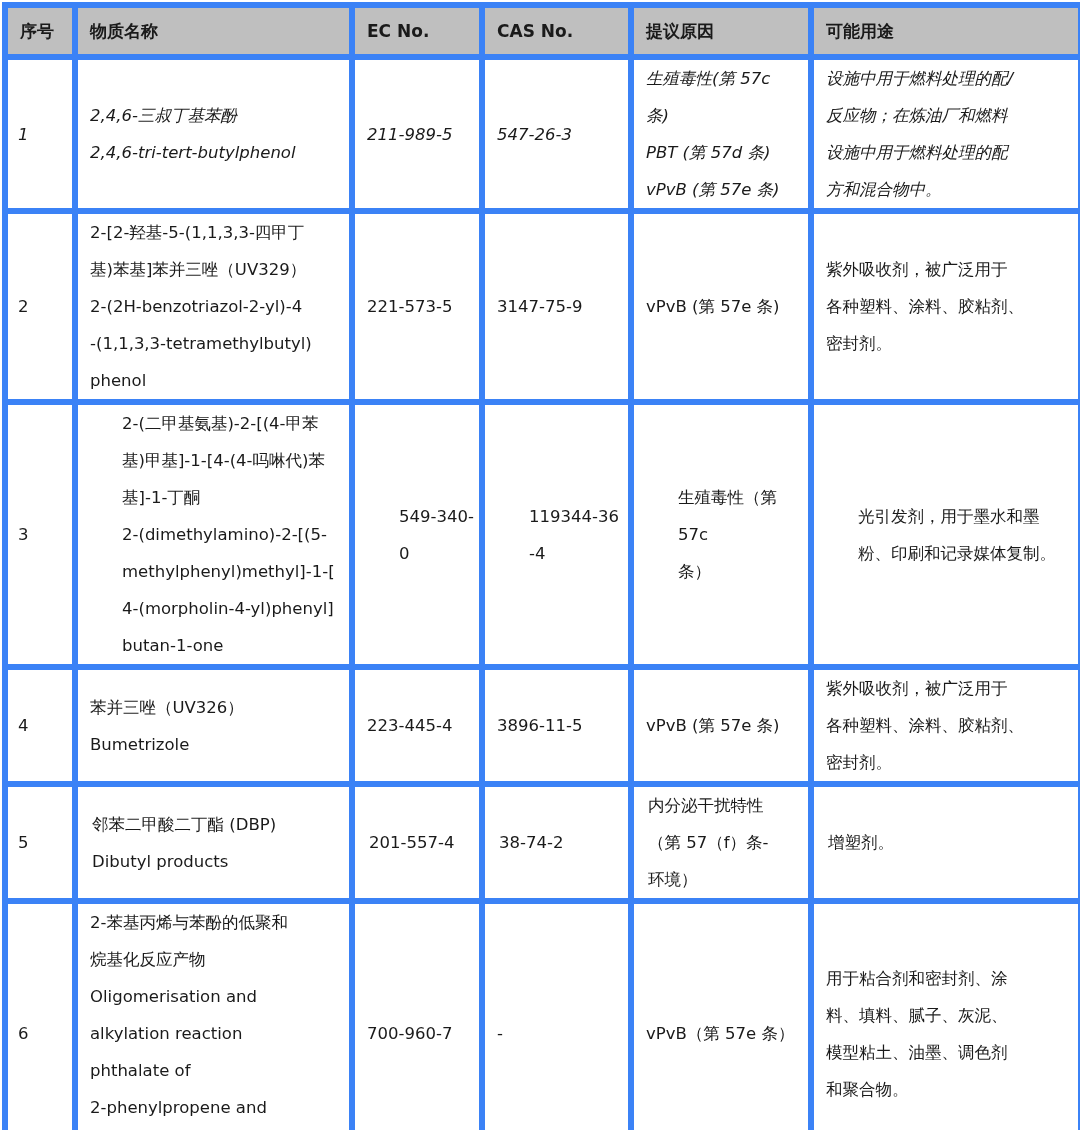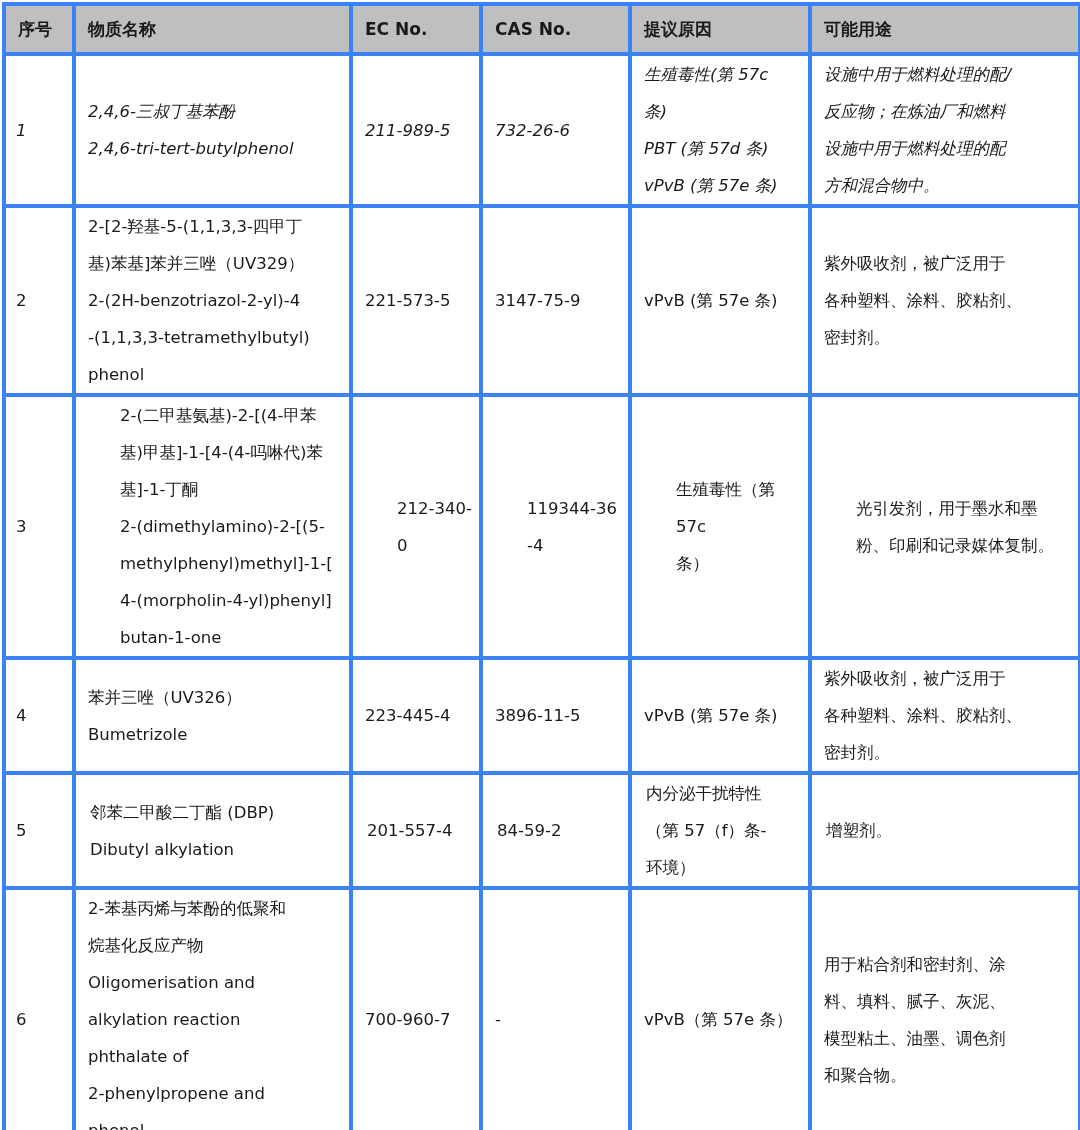--- a/index.html
+++ b/index.html
@@ -5,21 +5,21 @@
   html, body { margin: 0; padding: 0; background: #ffffff; }
   body { width: 1080px; height: 1130px; overflow: hidden; font-family: "DejaVu Sans", "Liberation Sans", sans-serif; color: #1a1a1a; }
   table.svhc {
     position: absolute; left: 2px; top: 2px;
     border-collapse: collapse;
     table-layout: fixed;
     width: 1076px;
     font-size: 16.5px;
   }
   table.svhc th, table.svhc td {
-    border: 4px solid #3b82f6;
+    border: 6px solid #3b82f6;
     padding: 0 0 0 12px;
     vertical-align: middle;
     text-align: left;
     line-height: 37px;
     word-break: break-word;
   }
   table.svhc th {
     background: #bfbfbf;
     font-weight: bold;
     height: 46px;
@@ -59,21 +59,21 @@
   </thead>
   <tbody>
 
     <tr class="r1">
       <td class="num">1</td>
       <td class="multi">
         <span>2,4,6-三叔丁基苯酚</span>
         <span>2,4,6-tri-tert-butylphenol</span>
       </td>
       <td>211-989-5</td>
-      <td>732-26-6</td>
+      <td>547-26-3</td>
       <td class="multi">
         <span>生殖毒性(第 57c</span>
         <span>条)</span>
         <span>PBT (第 57d 条)</span>
         <span>vPvB (第 57e 条)</span>
       </td>
       <td class="multi">
         <span>设施中用于燃料处理的配/</span>
         <span>反应物；在炼油厂和燃料</span>
         <span>设施中用于燃料处理的配</span>
@@ -106,21 +106,21 @@
       <td class="num">3</td>
       <td class="multi">
         <span>2-(二甲基氨基)-2-[(4-甲苯</span>
         <span>基)甲基]-1-[4-(4-吗啉代)苯</span>
         <span>基]-1-丁酮</span>
         <span>2-(dimethylamino)-2-[(5-</span>
         <span>methylphenyl)methyl]-1-[</span>
         <span>4-(morpholin-4-yl)phenyl]</span>
         <span>butan-1-one</span>
       </td>
-      <td>212-340-0</td>
+      <td>549-340-0</td>
       <td class="multi">
         <span>119344-36</span>
         <span>-4</span>
       </td>
       <td class="multi">
         <span>生殖毒性（第 57c</span>
         <span>条）</span>
       </td>
       <td class="multi">
         <span>光引发剂，用于墨水和墨</span>
@@ -143,24 +143,24 @@
         <span>紫外吸收剂，被广泛用于</span>
         <span>各种塑料、涂料、胶粘剂、</span>
         <span>密封剂。</span>
       </td>
     </tr>
 
     <tr class="r5">
       <td class="num">5</td>
       <td class="multi">
         <span>邻苯二甲酸二丁酯 (DBP)</span>
-        <span>Dibutyl alkylation</span>
+        <span>Dibutyl products</span>
       </td>
       <td>201-557-4</td>
-      <td>84-59-2</td>
+      <td>38-74-2</td>
       <td class="multi">
         <span>内分泌干扰特性</span>
         <span>（第 57（f）条-</span>
         <span>环境）</span>
       </td>
       <td class="multi">
         <span>增塑剂。</span>
       </td>
     </tr>
 

